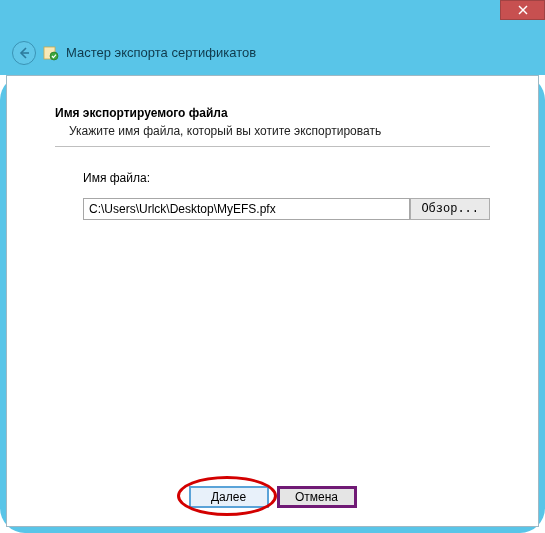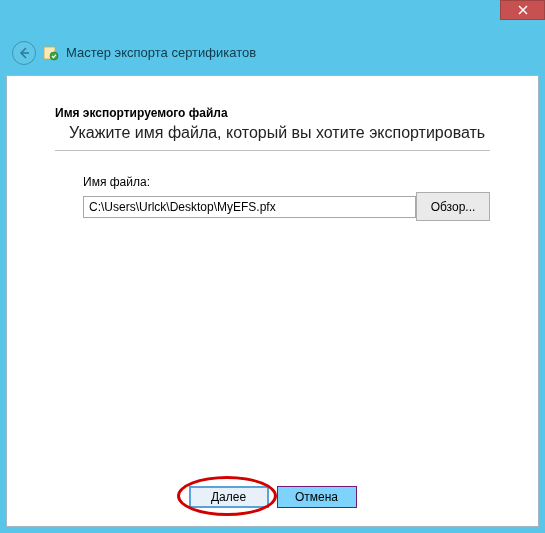--- a/index.html
+++ b/index.html
@@ -52,85 +52,86 @@
       display: flex; align-items: center; justify-content: center;
     }
     .wizard-title {
       font-size: 13px;
       color: #0f3a4c;
     }
     .content-wrap {
       background: #59c5e8;
       padding: 0 6px 6px 6px;
       height: calc(533px - 30px - 45px);
+      border-radius: 25px;
     }
     .content {
       background: #fff;
       border: 1px solid #9fb8c4;
       height: 100%;
       padding: 30px 48px 12px 48px;
       position: relative;
       display: flex;
       flex-direction: column;
     }
     .section-head {
       font-weight: bold;
       font-size: 12px;
       color: #000;
       margin-bottom: 4px;
     }
     .section-sub {
-      font-size: 16px;
+      font-size: 12px;
       color: #222;
       margin-bottom: 8px;
       padding-left: 14px;
     }
     .hr {
       border: none;
       border-top: 1px solid #bfbfbf;
       margin-bottom: 24px;
     }
     .field-block { padding-left: 28px; }
     .field-label {
       font-size: 12px;
       color: #000;
-      margin-bottom: 3px;
+      margin-bottom: 13px;
     }
     .row { display: flex; align-items: center; }
     .text-input {
       flex: 1;
       height: 22px;
       border: 1px solid #a7a7a7;
       padding: 2px 5px;
       font-size: 12px;
       font-family: inherit;
       background: #fff;
     }
     .browse-btn {
-      height: 29px;
+      height: 22px;
       min-width: 74px;
       border: 1px solid #adadad;
       background: #eaeaea;
       font-size: 12px;
-      font-family: Liberation Sans, sans-serif;
+      font-family: Liberation Mono, monospace;
       padding: 0 10px;
       cursor: default;
     }
     .footer {
       margin-top: auto;
       display: flex;
       justify-content: center;
       gap: 8px;
       padding: 0 0 6px 0;
     }
     .footer-btn {
       height: 22px;
       min-width: 80px;
-      border: 1px solid #701a75;
-      background: #7dd3fc;
+      border: 3px solid #701a75;
+      background: #e5e5e5;
       font-size: 12px;
       font-family: inherit;
       cursor: default;
     }
     .footer-btn.primary {
       border: 2px solid #5aa3d8;
       background: #e8f1fa;
     }
     .highlight-circle {
       position: absolute;

